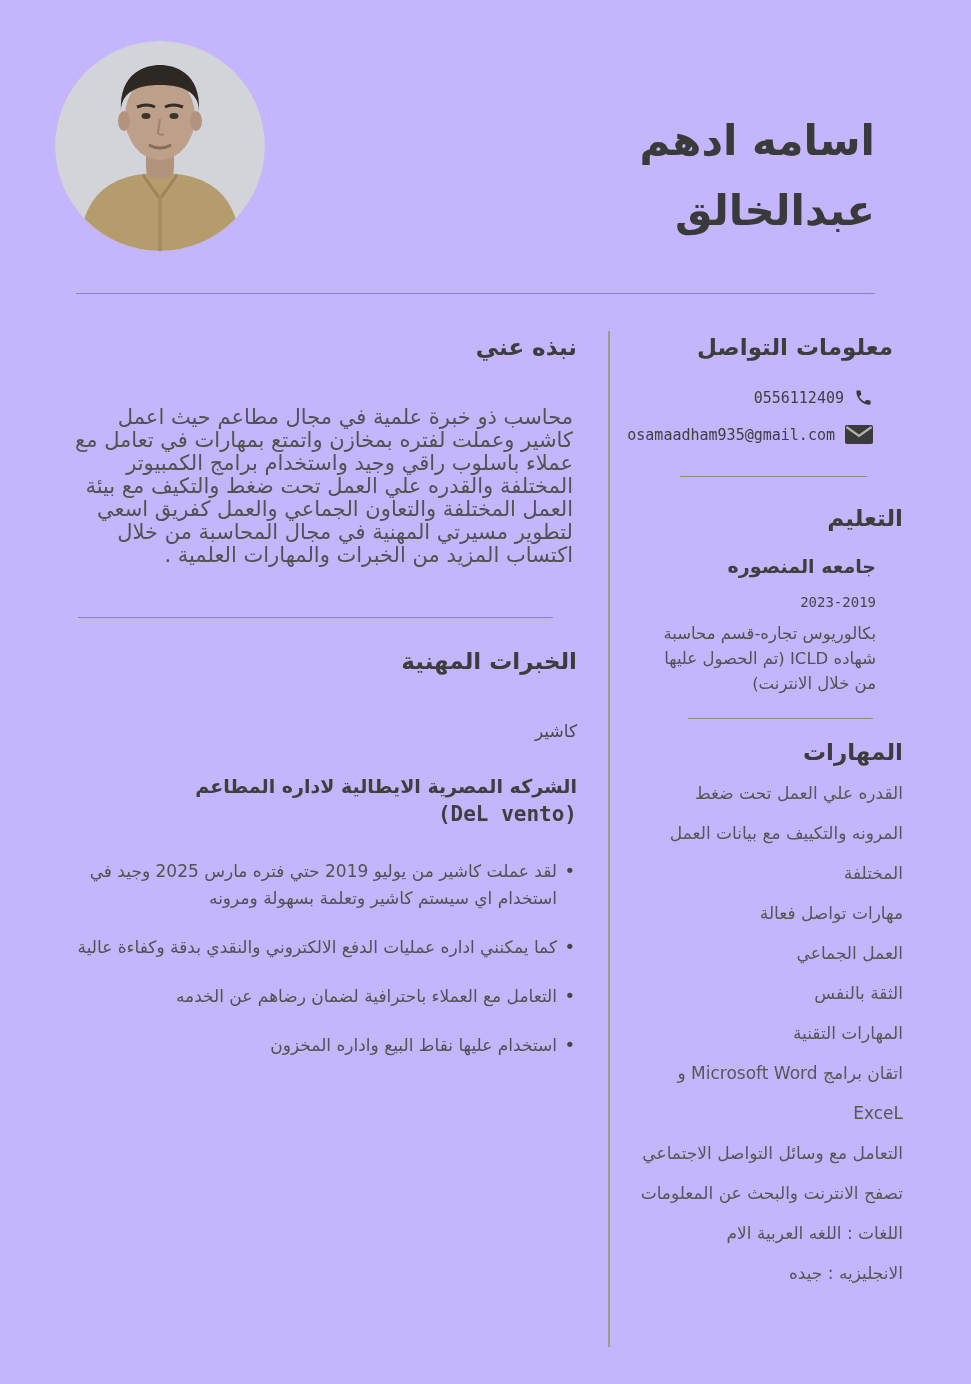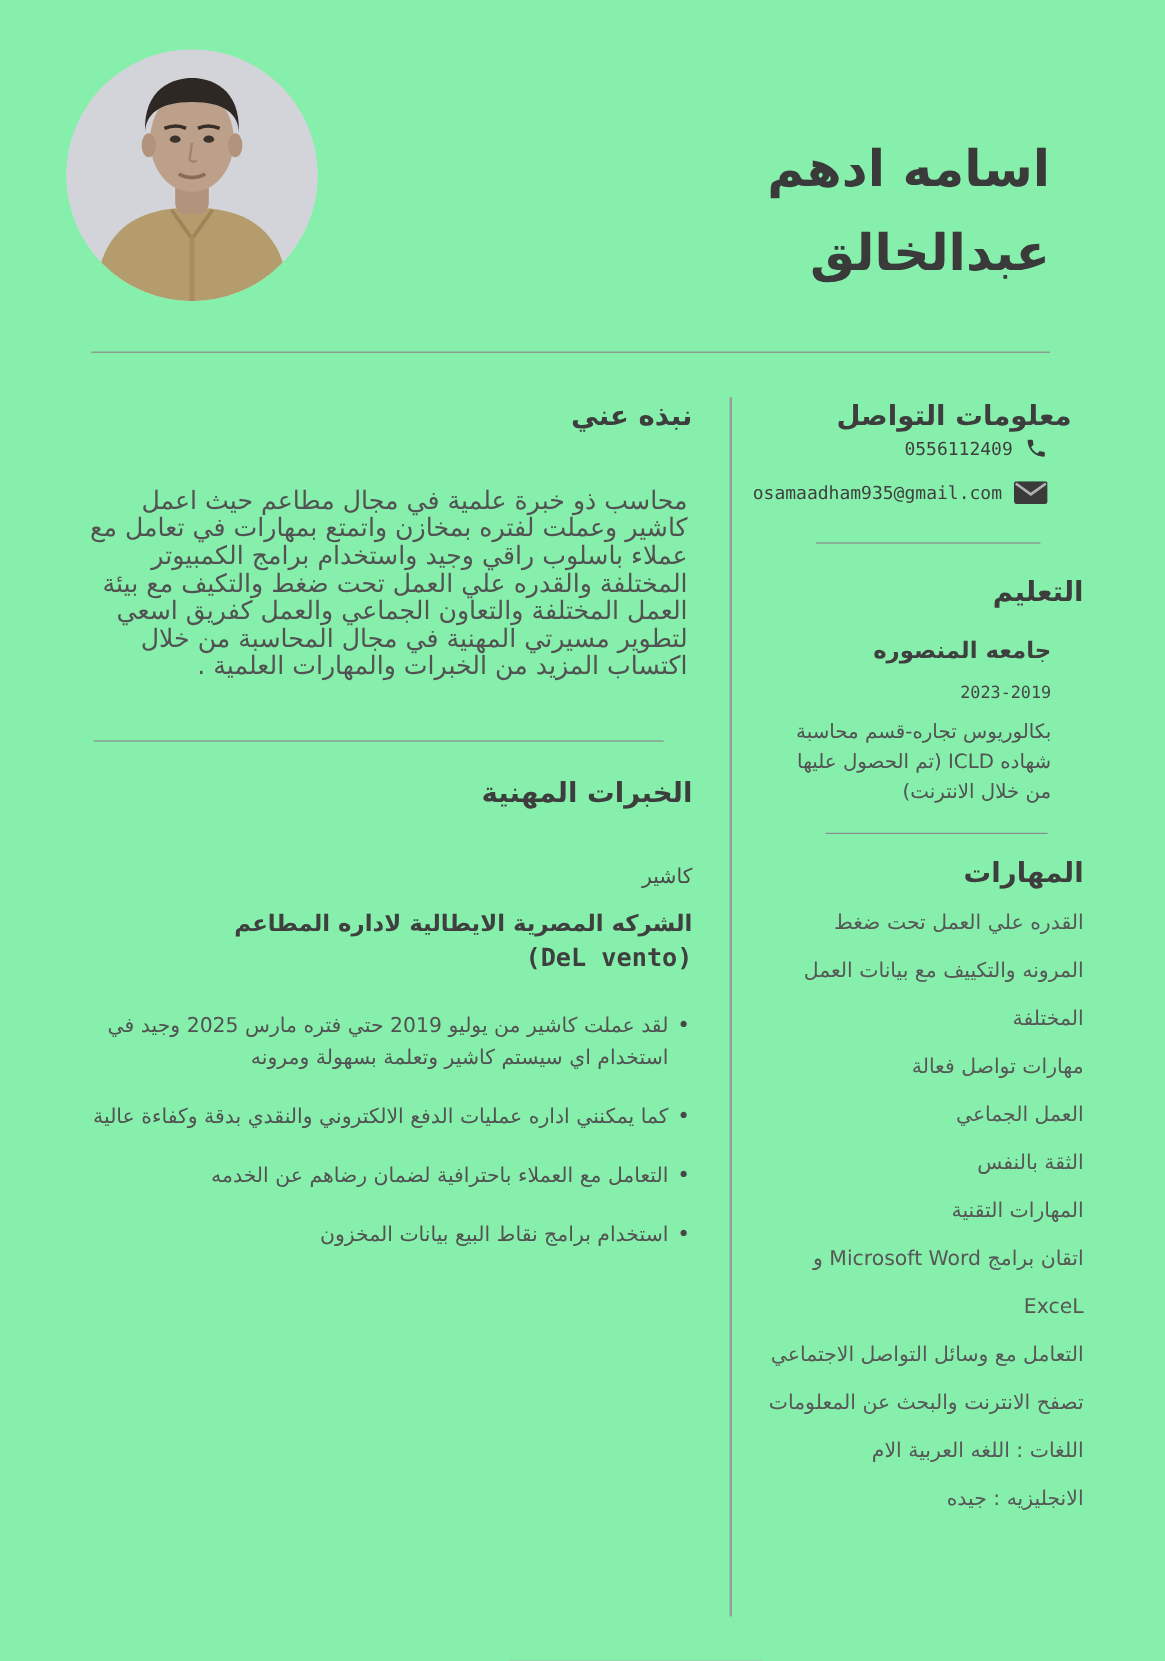--- a/index.html
+++ b/index.html
@@ -2,21 +2,21 @@
 <html lang="ar" dir="rtl"><head>
 <meta charset="utf-8">
 <style>
   html,body{margin:0;padding:0;}
   body{
     width:971px;height:1384px;overflow:hidden;
     background:#b1b1b1;
     font-family:"DejaVu Sans",sans-serif;
     direction:rtl;
   }
-  .page{position:relative;width:971px;height:1384px;background:#86efac;}
+  .page{position:relative;width:971px;height:1384px;background:#c4b5fd;}
 
   
   .photo-wrap{position:absolute;left:55px;top:41px;width:210px;height:210px;border-radius:50%;overflow:hidden;}
   .name-block{position:absolute;right:96px;top:106px;text-align:right;
     font-size:42px;font-weight:700;color:#3a3a3a;line-height:70px;}
   .header-rule{position:absolute;top:293px;left:76px;width:799px;height:1px;background:#8c8c8c;}
 
   
   .v-rule{position:absolute;left:608px;top:331px;width:2px;height:1016px;background:#9a9a9a;}
 
@@ -25,31 +25,31 @@
   .rule{border:none;height:1px;background:#8c8c8c;margin:0;}
   .mono{font-family:"DejaVu Sans Mono",monospace;}
 
   
   .left-col{position:absolute;left:63px;top:320px;width:514px;text-align:right;}
   .about-heading{margin-top:10px;}
   .about-text{margin:42px 4px 0;font-size:21px;line-height:23px;color:#525252;}
   .left-rule{margin:50px 24px 0 15px;}
   .exp-heading{margin-top:26px;}
   .job-title{margin-top:40px;font-size:17px;color:#4a4a4a;line-height:26px;}
-  .company{margin-top:12px;font-size:19px;font-weight:700;color:#3f3f3f;line-height:28px;}
+  .company{margin-top:28px;font-size:19px;font-weight:700;color:#3f3f3f;line-height:28px;}
   .company-latin{display:block;font-size:21px;font-weight:700;color:#3f3f3f;line-height:28px;}
   ul.bullets{list-style:none;margin:30px 0 0;padding:0 20px 0 0;}
   ul.bullets li{position:relative;margin-bottom:22px;line-height:27px;font-size:17px;color:#525252;}
   ul.bullets li::before{content:"\2022";position:absolute;right:-18px;top:-1px;color:#474747;font-size:18px;}
 
   
   .right-col{position:absolute;left:638px;top:320px;width:265px;text-align:right;}
   .contact-heading{margin-top:10px;padding-left:0;padding-right:10px;}
   .crow{display:flex;align-items:center;justify-content:flex-start;gap:10px;padding-right:30px;}
-  .crow.phone{margin-top:0;}
+  .crow.phone{margin-top:24px;}
   .crow.email{margin-top:18px;}
   .cval{font-size:15px;color:#3f3f3f;}
   .icon{display:inline-flex;flex:0 0 auto;}
   .right-rule-1{margin:32px 36px 0 auto;width:187px;}
   .edu-heading{margin-top:24px;}
   .edu-body{padding-right:27px;}
   .university{margin-top:18px;font-size:19px;font-weight:700;color:#3f3f3f;line-height:26px;}
   .years{margin-top:12px;font-size:14px;color:#474747;line-height:22px;}
   .edu-detail{font-size:16.5px;color:#525252;line-height:25px;}
   .edu-details{margin-top:8px;}
@@ -121,21 +121,21 @@
     </div>
 
     <ul class="bullets">
 
         <li>لقد عملت كاشير من يوليو 2019 حتي فتره مارس 2025 وجيد في استخدام اي سيستم كاشير وتعلمة بسهولة ومرونه</li>
 
         <li>كما يمكنني اداره عمليات الدفع الالكتروني والنقدي بدقة وكفاءة عالية</li>
 
         <li>التعامل مع العملاء باحترافية لضمان رضاهم عن الخدمه</li>
 
-        <li>استخدام برامج نقاط البيع بيانات المخزون</li>
+        <li>استخدام عليها نقاط البيع واداره المخزون</li>
       </ul>
   </div>
 
   <div class="right-col">
     <h2 class="h2 contact-heading">معلومات التواصل</h2>
 
     <div class="crow phone">
       <span class="icon">
         <svg width="19" height="19" viewBox="0 0 24 24">
             <path fill="#3a3a3a" d="M6.6 10.8c1.5 2.9 3.8 5.2 6.7 6.7l2.2-2.2c.3-.3.7-.4 1-.2 1.1.4 2.3.6 3.5.6.6 0 1 .4 1 1V20c0 .6-.4 1-1 1C10.6 21 3 13.4 3 4c0-.6.4-1 1-1h3.5c.6 0 1 .4 1 1 0 1.2.2 2.4.6 3.5.1.3 0 .7-.2 1l-2.3 2.3z"></path>

